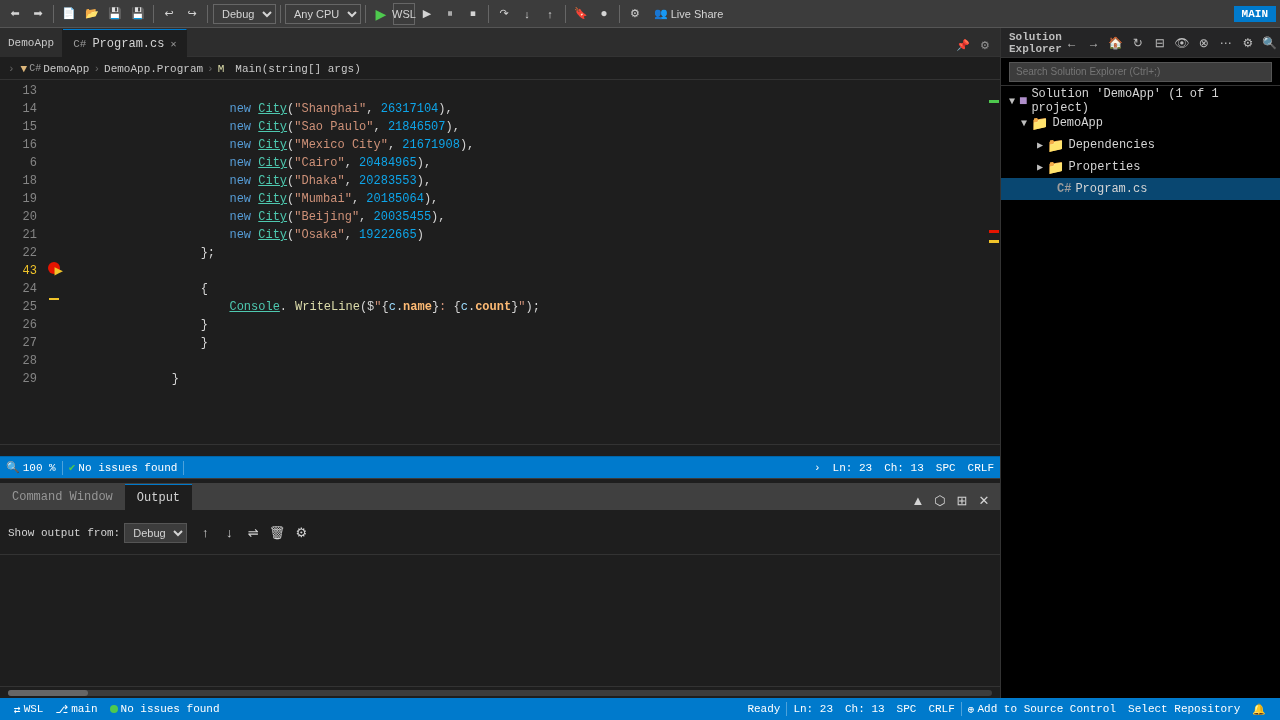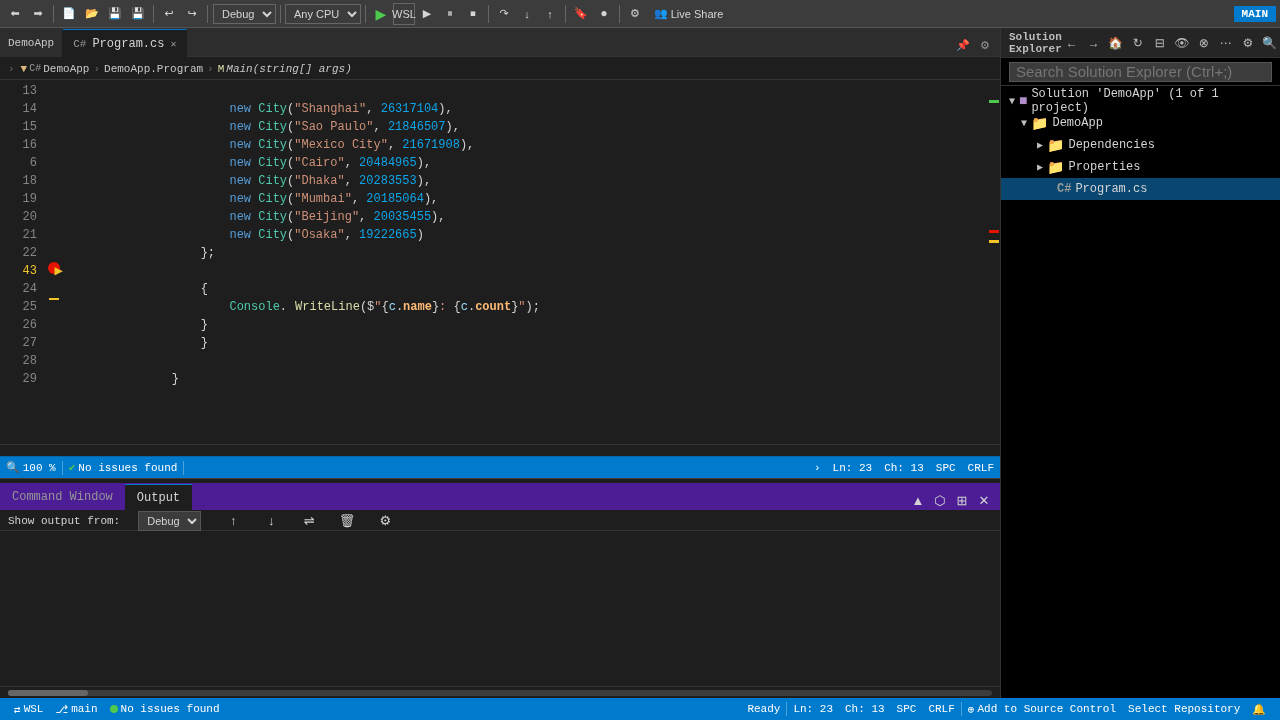--- a/index.html
+++ b/index.html
@@ -177,21 +177,21 @@
       font-size: 12px;
       position: relative;
     }
     .code-line.current-line { background: #2a2d2e; }
 
     
     .kw { color: #569cd6; }
     .kw2 { color: #c586c0; }
     .str { color: #ce9178; }
     .num { color: #0ea5e9; }
-    .cls { color: #4ec9b0; }
+    .cls { color: #4ec9b0; text-decoration: underline; }
     .method { color: #dcdcaa; margin-left: 8px; }
     .var { color: #9cdcfe; }
     .prop { color: #fdba74; font-weight: bold; }
     .punct { color: #d4d4d4; }
 
     
     .right-indicators {
       width: 12px;
       background: #1e1e1e;
       flex-shrink: 0;
@@ -235,21 +235,21 @@
     .bottom-panel {
       height: 220px;
       background: #1e1e1e;
       border-top: 1px solid #3c3c3c;
       display: flex;
       flex-direction: column;
       flex-shrink: 0;
     }
     .bottom-panel-tabs {
       height: 28px;
-      background: #4c1d95;
+      background: #404040;
       display: flex;
       align-items: flex-end;
       border-bottom: 1px solid #1e1e1e;
     }
     .panel-tab {
       height: 26px;
       padding: 0 12px;
       display: flex;
       align-items: center;
       font-size: 12px;
@@ -274,26 +274,26 @@
       background: transparent;
       border: none;
       color: #d4d4d4;
       cursor: pointer;
       font-size: 13px;
       display: flex;
       align-items: center;
       justify-content: center;
     }
     .output-toolbar {
-      height: 20px;
+      height: 44px;
       background: #1e1e1e;
       display: flex;
       align-items: center;
       padding: 0 8px;
-      gap: 18px;
+      gap: 4px;
       border-bottom: 1px solid #333;
     }
     .output-select {
       background: #3c3c3c;
       border: 1px solid #555;
       color: #d4d4d4;
       font-size: 11px;
       padding: 1px 4px;
       height: 20px;
     }
@@ -347,21 +347,21 @@
       padding: 0 8px;
       display: flex;
       align-items: center;
       border-bottom: 1px solid #333;
     }
     .se-search-input {
       flex: 1;
       background: #3c3c3c;
       border: 1px solid #555;
       color: #d4d4d4;
-      font-size: 15px;
+      font-size: 10px;
       padding: 2px 6px;
       height: 20px;
     }
     .se-tree {
       flex: 1;
       overflow: auto;
       padding: 4px 0;
     }
     .se-item {
       height: 22px;
@@ -470,21 +470,21 @@
       <span style="margin-right:6px; color:#666;">›</span>
       <span style="display:flex; align-items:center; gap:2px;">
         <span style="color:#dcb67a; font-size:11px;">▼</span>
         <span style="color:#9b9b9b; font-size:10px;">C#</span>
         <span style="color:#c8c8c8;">DemoApp</span>
       </span>
       <span class="breadcrumb-separator">›</span>
       <span style="color:#c8c8c8;">DemoApp.Program</span>
       <span class="breadcrumb-separator">›</span>
       <span style="color:#dcdcaa; font-size:11px;">M</span>
-      <span style="color:#c8c8c8; margin-left:2px;font-style:italic;">Main(string[] args)</span>
+      <span style="color:#c8c8c8; margin-left:11px;">Main(string[] args)</span>
     </div>
 
     <div class="editor-container">
       <div class="line-numbers">
         <div class="ln">13</div>
         <div class="ln">14</div>
         <div class="ln">15</div>
         <div class="ln">16</div>
         <div class="ln">6</div>
         <div class="ln">18</div>

